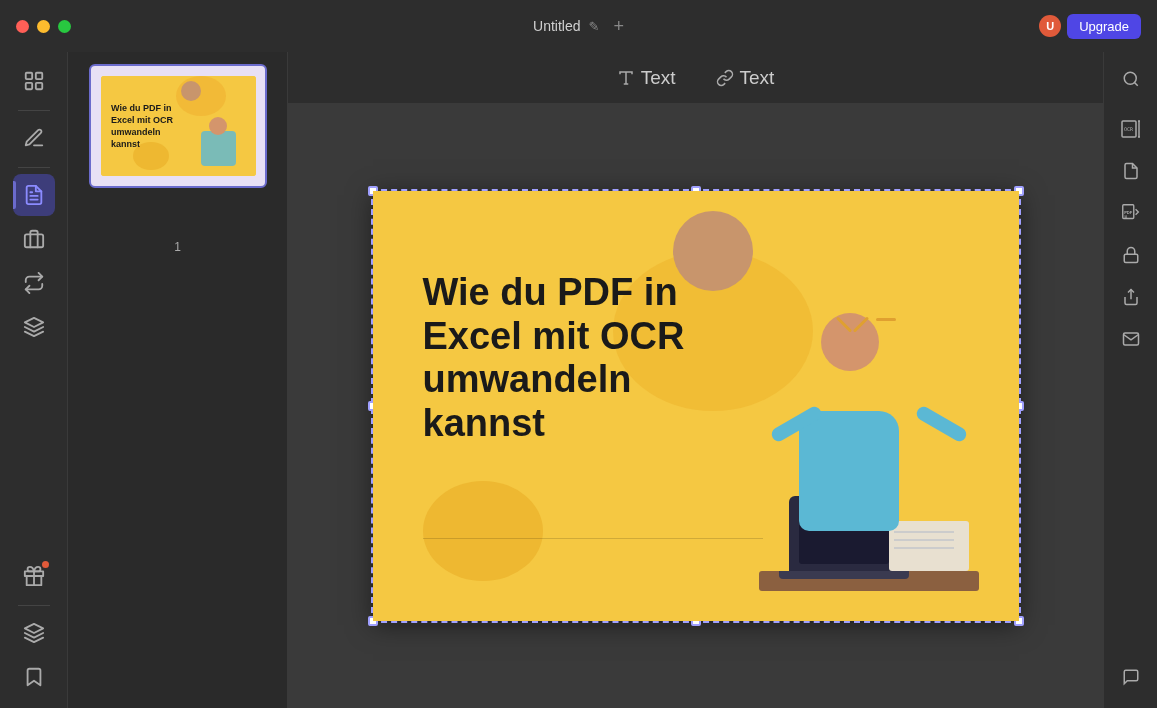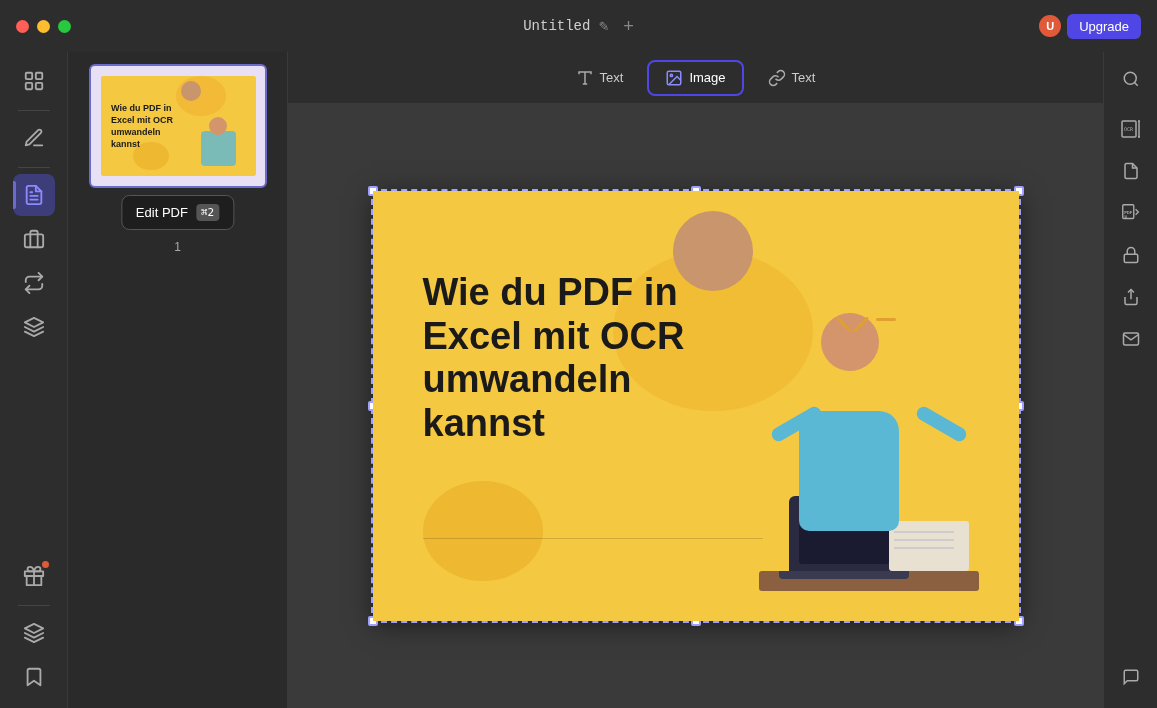--- a/index.html
+++ b/index.html
@@ -41,21 +41,20 @@
       left: 50%;
       transform: translateX(-50%);
       display: flex;
       align-items: center;
       gap: 8px;
     }
     .titlebar-title {
       color: #d0d0d0;
       font-size: 14px;
       font-weight: 500;
-      font-family: Liberation Mono, monospace;
     }
     .titlebar-edit-icon {
       color: #888;
       font-size: 13px;
       cursor: pointer;
     }
     .titlebar-add {
       color: #888;
       font-size: 18px;
       cursor: pointer;
@@ -239,21 +238,21 @@
       gap: 8px;
       flex-shrink: 0;
     }
     .toolbar-btn {
       display: flex;
       align-items: center;
       gap: 6px;
       padding: 7px 16px;
       border-radius: 8px;
       cursor: pointer;
-      font-size: 13px;
+      font-size: 19px;
       font-weight: 500;
       color: #ccc;
       background: transparent;
       border: none;
     }
     .toolbar-btn.active {
       background: transparent;
       border: 2px solid #4f46e5;
       color: white;
     }
@@ -643,51 +642,37 @@
             <text x="10" y="47" font-family="Arial" font-weight="900" font-size="9" fill="#1a1a1a">Excel mit OCR</text>
             <text x="10" y="59" font-family="Arial" font-weight="900" font-size="9" fill="#1a1a1a">umwandeln</text>
             <text x="10" y="71" font-family="Arial" font-weight="900" font-size="9" fill="#1a1a1a">kannst</text>
 
             <rect x="100" y="55" width="35" height="35" rx="4" fill="#5bb8d4" opacity="0.8"></rect>
             <circle cx="117" cy="50" r="9" fill="#d4956c"></circle>
           </svg>
         </div>
       </div>
 
-      <div class="edit-pdf-tooltip">
-        <span>Edit PDF</span>
-        <span class="kbd">⌘2</span>
-      </div>
     </div>
     <div class="thumbnail-number" style="margin-top: 52px;">1</div>
   </div>
 
   <div class="canvas-area">
 
     <div class="canvas-toolbar">
       <button class="toolbar-btn">
         <span class="toolbar-btn-icon">
           <svg width="18" height="18" viewBox="0 0 24 24" fill="none" stroke="currentColor" stroke-width="2">
             <polyline points="4 7 4 4 20 4 20 7"></polyline>
             <line x1="9" y1="20" x2="15" y2="20"></line>
             <line x1="12" y1="4" x2="12" y2="20"></line>
           </svg>
         </span>
         <span>Text</span>
       </button>
-      <button class="toolbar-btn active">
-        <span class="toolbar-btn-icon">
-          <svg width="18" height="18" viewBox="0 0 24 24" fill="none" stroke="currentColor" stroke-width="2">
-            <rect x="3" y="3" width="18" height="18" rx="2" ry="2"></rect>
-            <circle cx="8.5" cy="8.5" r="1.5"></circle>
-            <polyline points="21 15 16 10 5 21"></polyline>
-          </svg>
-        </span>
-        <span>Image</span>
-      </button>
       <button class="toolbar-btn">
         <span class="toolbar-btn-icon">
           <svg width="18" height="18" viewBox="0 0 24 24" fill="none" stroke="currentColor" stroke-width="2">
             <path d="M10 13a5 5 0 007.54.54l3-3a5 5 0 00-7.07-7.07l-1.72 1.71"></path>
             <path d="M14 11a5 5 0 00-7.54-.54l-3 3a5 5 0 007.07 7.07l1.71-1.71"></path>
           </svg>
         </span>
         <span>Text</span>
       </button>
     </div>

